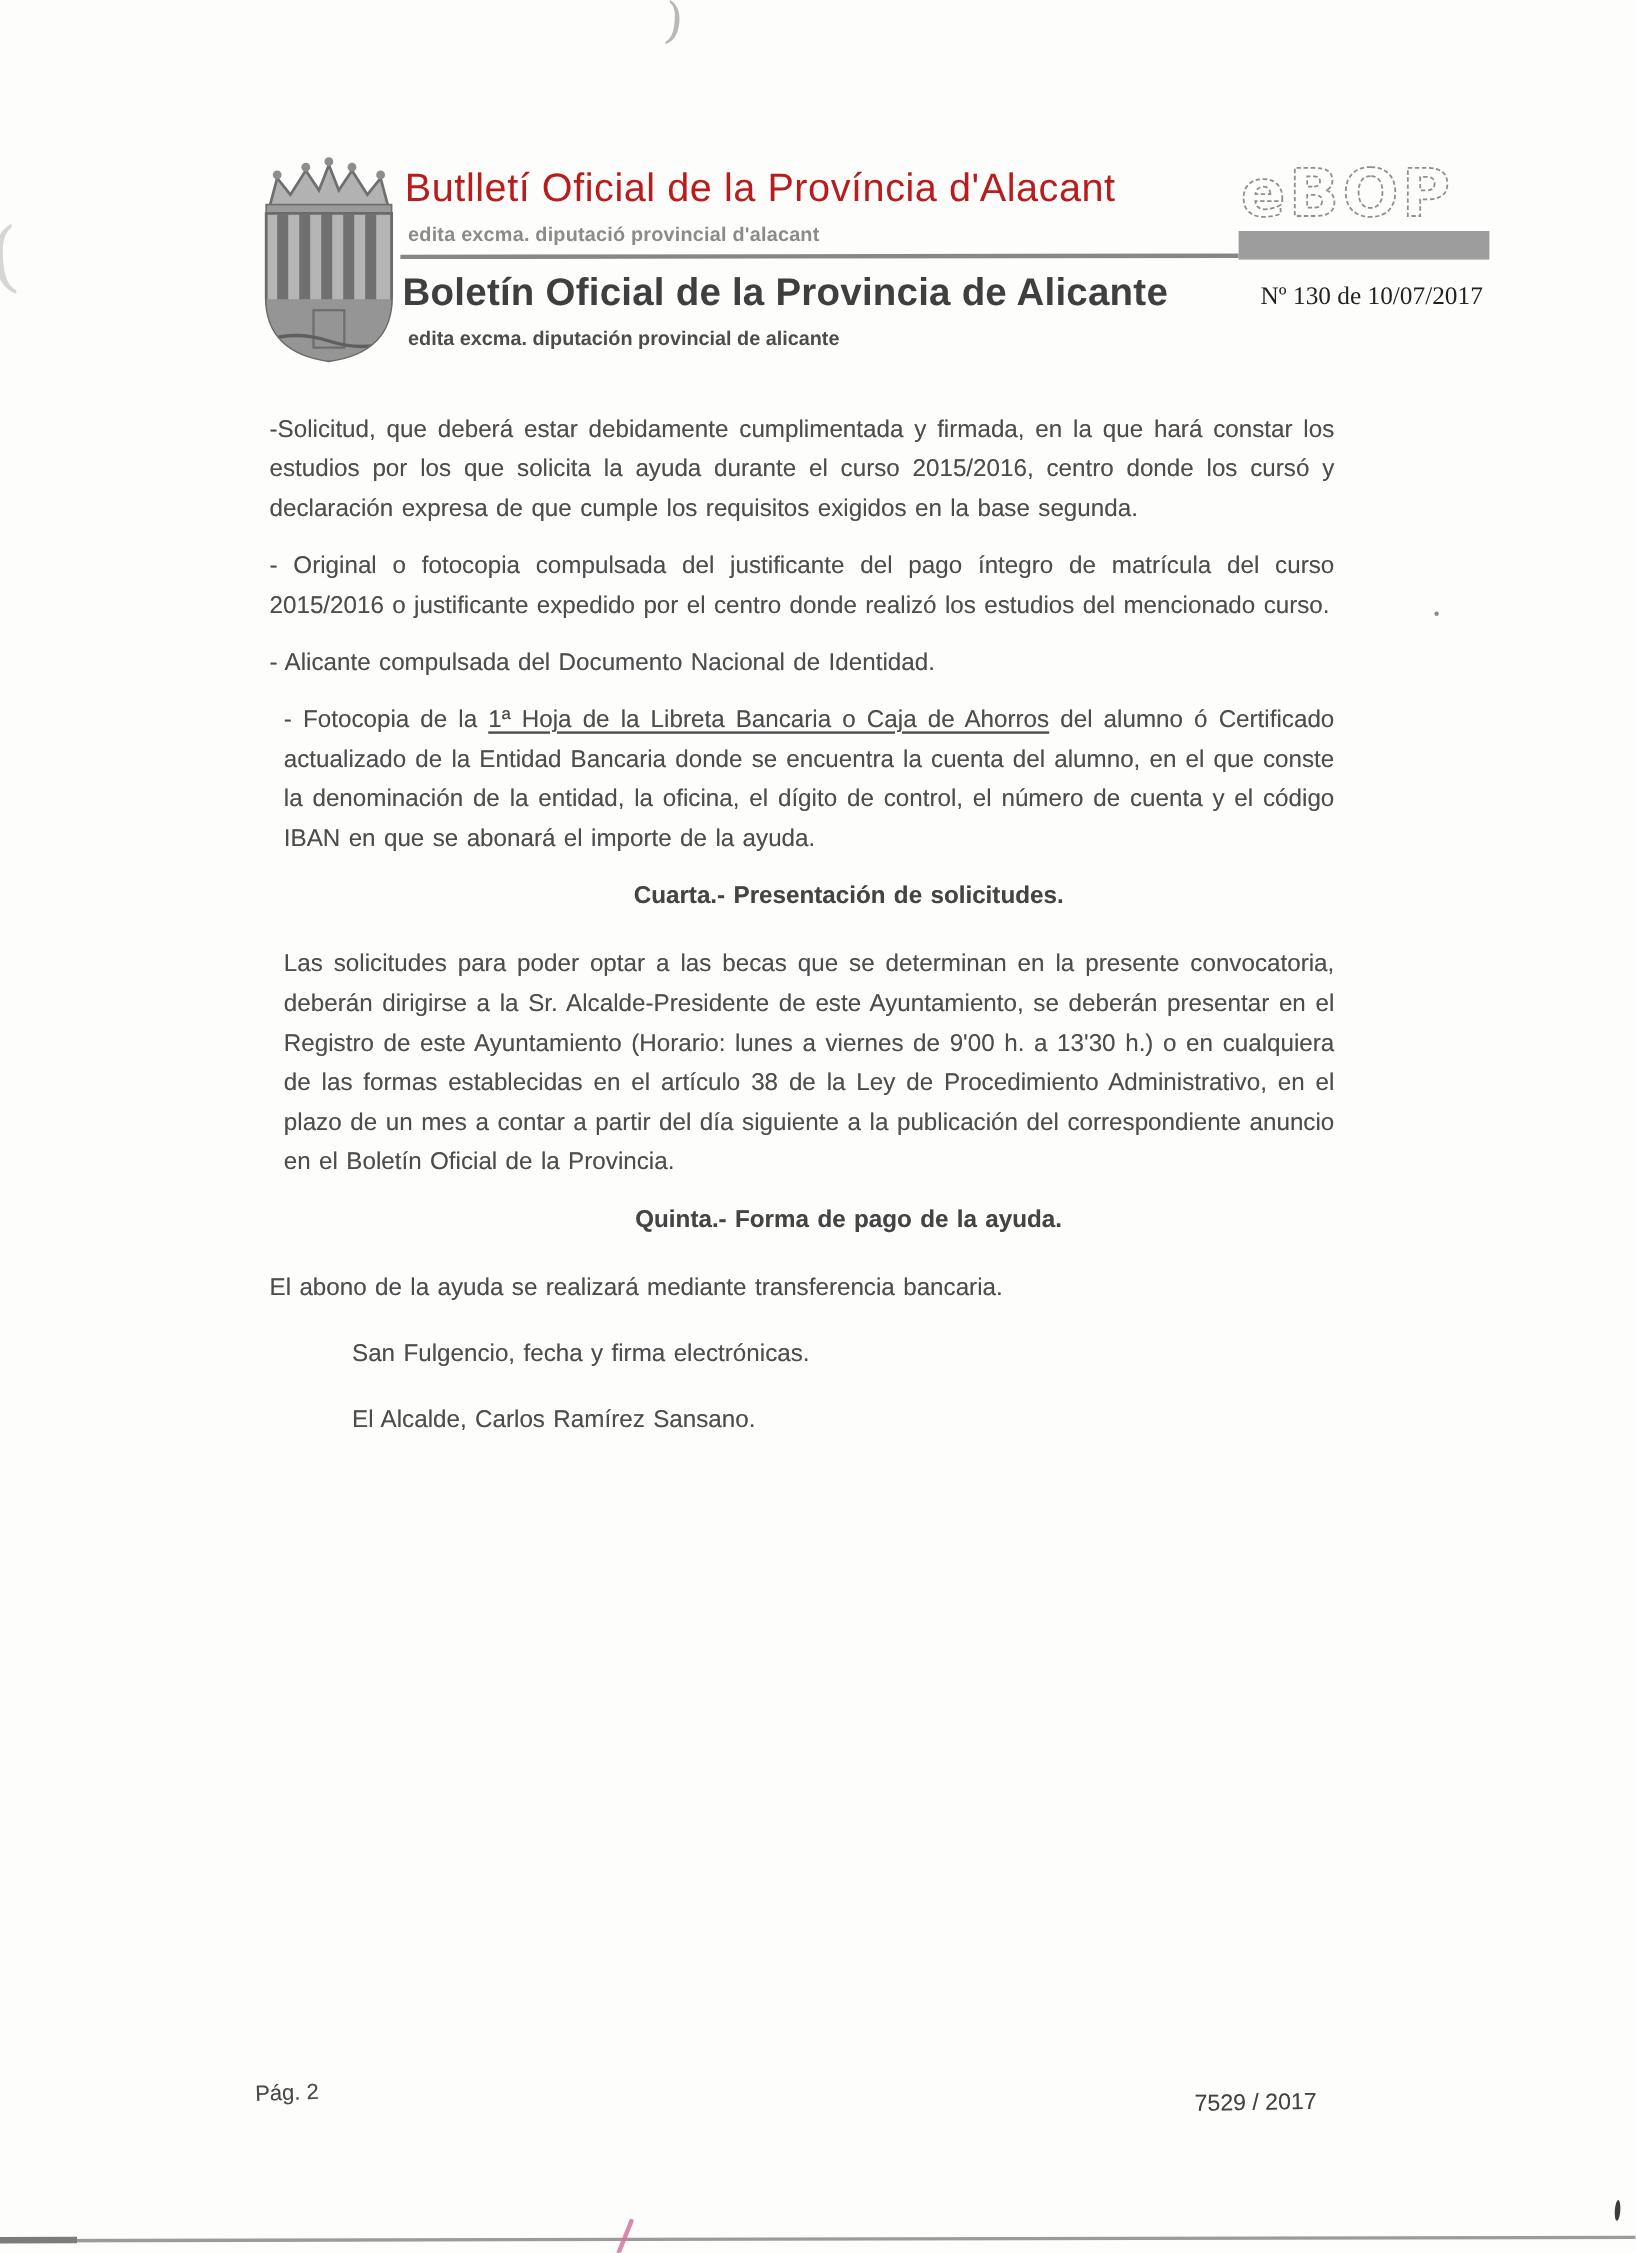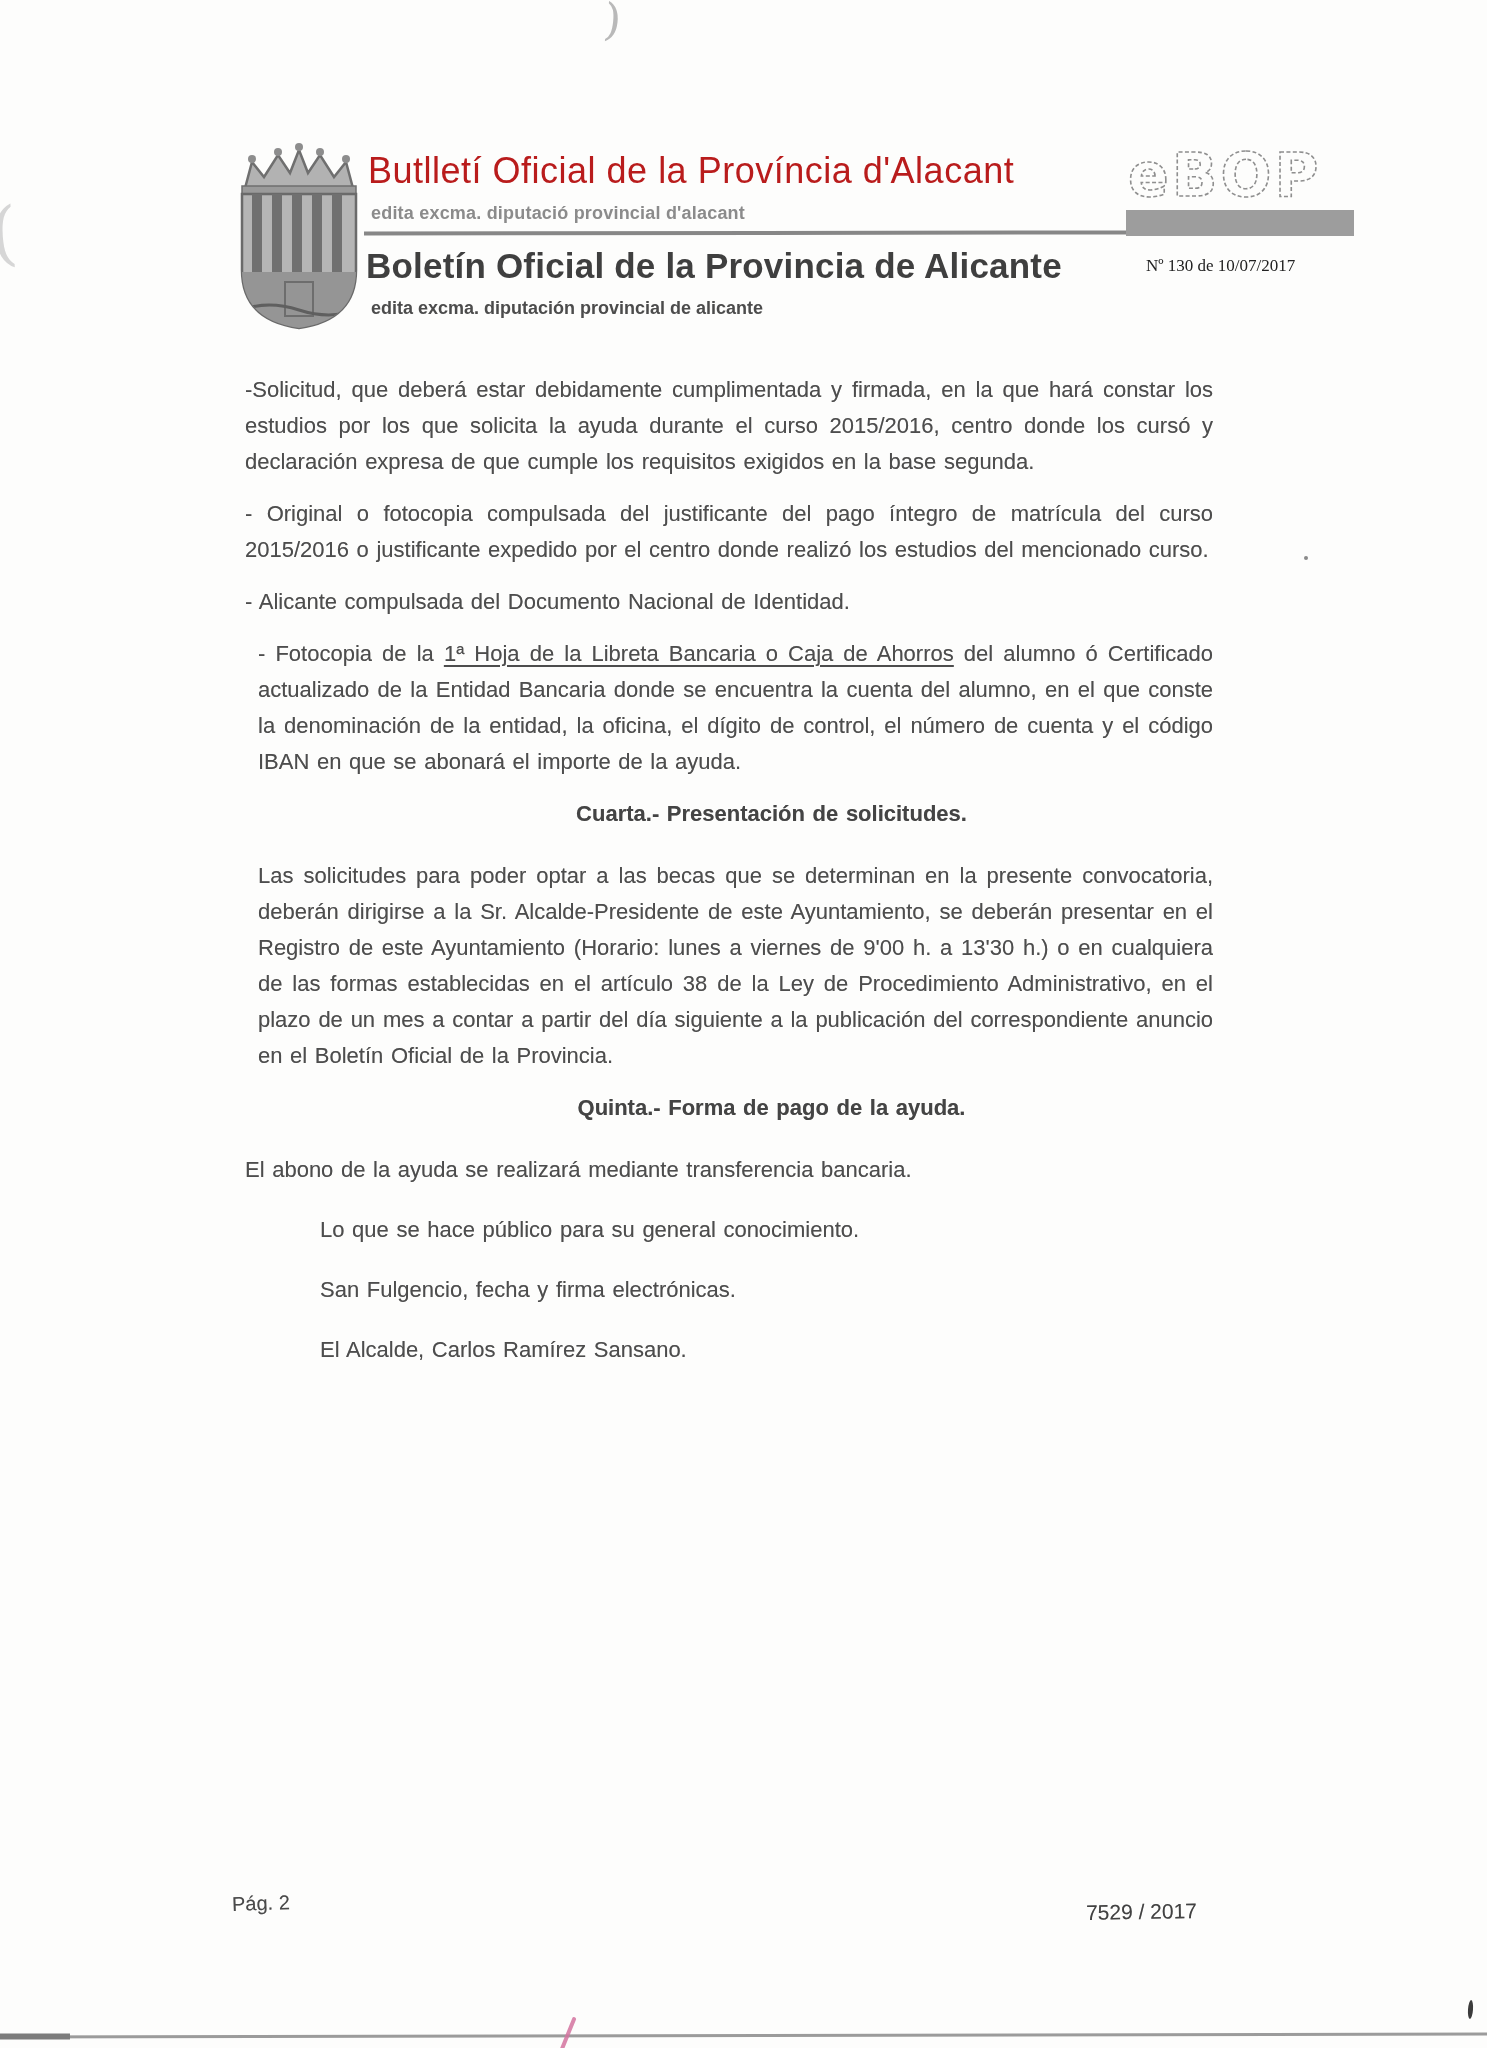--- a/index.html
+++ b/index.html
@@ -54,21 +54,21 @@
     transform:rotate(-0.08deg);
   }
   .mast-bar{
     position:absolute;left:1126px;top:210px;width:228px;height:26px;background:#9d9d9d;
   }
   .title-es{
     position:absolute;left:366px;top:246px;font-size:35px;font-weight:700;
     color:#3f3f3f;letter-spacing:.2px;white-space:nowrap;
   }
   .issue-no{
-    position:absolute;left:1146px;top:256px;font-size:17px;color:#222;
+    position:absolute;left:1146px;top:256px;font-size:23px;color:#222;
     font-family:"Liberation Serif", serif;white-space:nowrap;
   }
   .sub-es{
     position:absolute;left:371px;top:298px;font-size:18px;font-weight:700;
     color:#4c4c4c;white-space:nowrap;
   }
   .ebop{position:absolute;left:1126px;top:142px;}
   .ebop text{
     font-family:"DejaVu Sans", sans-serif;font-size:60px;font-weight:700;
     fill:none;stroke:#8f8f8f;stroke-width:1.6;stroke-dasharray:4 2.4;letter-spacing:3px;
@@ -170,21 +170,20 @@
     <p class="gap"><span>- Fotocopia de la </span><span class="underlined">1ª Hoja de la Libreta Bancaria o Caja de Ahorros</span><span> del alumno ó Certificado actualizado de la Entidad Bancaria donde se encuentra la cuenta del alumno, en el que conste la denominación de la entidad, la oficina, el dígito de control, el número de cuenta y el código IBAN en que se abonará el importe de la ayuda.</span></p>
 
     <h3 class="tight">Cuarta.- Presentación de solicitudes.</h3>
 
     <p class="gap">Las solicitudes para poder optar a las becas que se determinan en la presente convocatoria, deberán dirigirse a la Sr. Alcalde-Presidente de este Ayuntamiento, se deberán presentar en el Registro de este Ayuntamiento (Horario: lunes a viernes de 9'00 h. a 13'30 h.) o en cualquiera de las formas establecidas en el artículo 38 de la Ley de Procedimiento Administrativo, en el plazo de un mes a contar a partir del día siguiente a la publicación del correspondiente anuncio en el Boletín Oficial de la Provincia.</p>
 
     <h3 class="tight">Quinta.- Forma de pago de la ayuda.</h3>
 
     <p class="single" style="margin-bottom:24px;">El abono de la ayuda se realizará mediante transferencia bancaria.</p>
 
-    <p class="indent">Lo que se hace público para su general conocimiento.</p>
 
     <p class="indent">San Fulgencio, fecha y firma electrónicas.</p>
 
     <p class="indent">El Alcalde, Carlos Ramírez Sansano.</p>
   </main>
 
   <span class="footer-page">Pág. 2</span>
   <span class="footer-ref">7529 / 2017</span>
 
   <div class="bottom-scan-line"></div>

